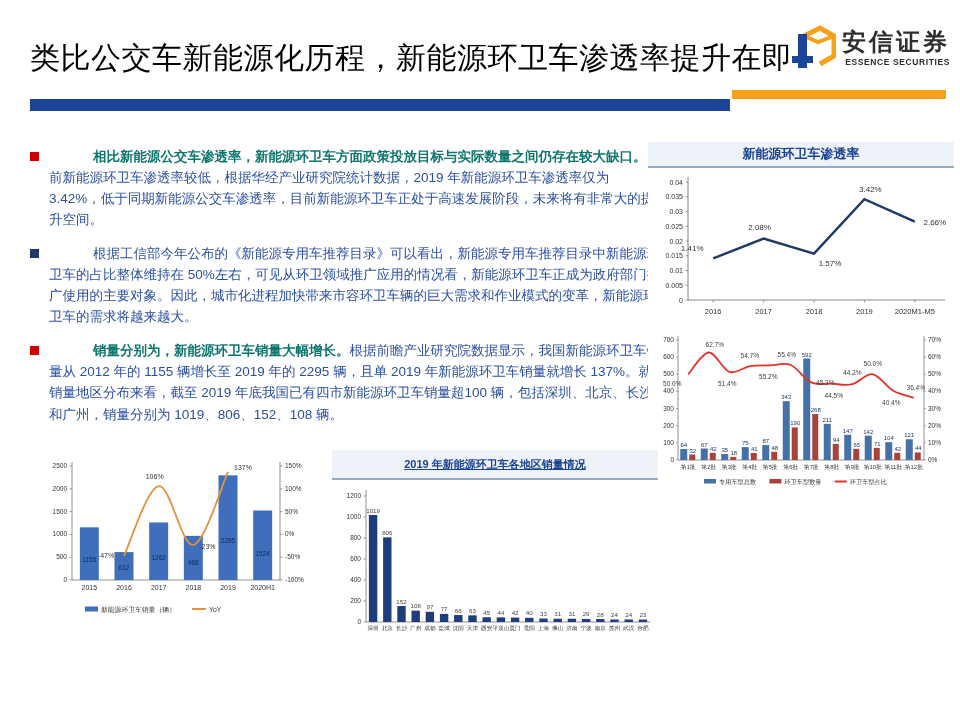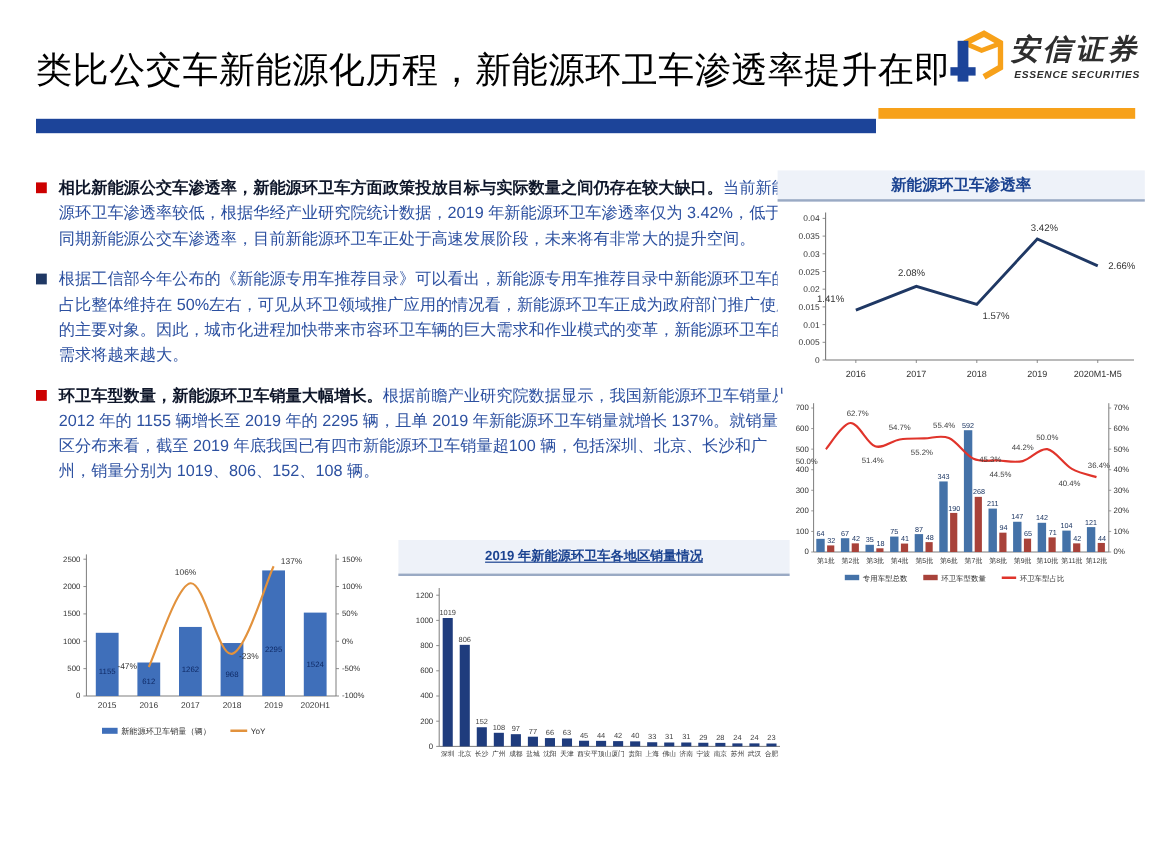--- a/index.html
+++ b/index.html
@@ -2,32 +2,32 @@
 <html><head>
 <meta charset="utf-8">
 <style>
   html,body{margin:0;padding:0;background:#ffffff;}
   .slide{position:relative;width:960px;height:720px;background:#ffffff;overflow:hidden;
          font-family:"Liberation Sans","DejaVu Sans",sans-serif;}
 
   
   .slide-title{position:absolute;left:30px;top:38px;width:810px;font-size:30px;font-weight:normal;
                color:#000000;white-space:nowrap;letter-spacing:0.5px;}
-  .logo{position:absolute;right:10px;top:22px;display:flex;align-items:center;gap:6px;font-style:italic;}
+  .logo{position:absolute;right:10px;top:22px;display:flex;align-items:center;gap:6px;}
   .logo-text{display:flex;flex-direction:column;line-height:1.1;}
   .logo-cn{font-size:24px;font-weight:600;color:#2e2e2e;letter-spacing:3px;}
   .logo-en{font-size:8.5px;font-weight:bold;color:#2e2e2e;letter-spacing:0.6px;margin-top:2px;text-align:right;}
   .bar-orange{position:absolute;left:732px;top:90px;width:214px;height:9px;background:#f7a11a;}
   .bar-blue{position:absolute;left:30px;top:99px;width:700px;height:12px;background:#1c4499;}
 
   
   .bullets{position:absolute;left:30px;top:146px;width:632px;}
   .bullet{display:flex;margin-bottom:13px;font-size:13.5px;line-height:1.56;}
   .marker{flex:0 0 9px;width:9px;height:9px;margin-top:6px;margin-right:10px;background:#cc0000;}
-  .lead{color:#0f172a;font-weight:bold;}
+  .lead{color:#0f766e;font-weight:bold;margin-left:44px;}
   .bbody{color:#2c50a0;}
 
   
   .panel{position:absolute;background:#ffffff;}
   .ptitle{height:24px;line-height:24px;text-align:center;background:#eef2f9;
           border-bottom:2px solid #9aaac4;color:#1b4391;font-weight:bold;font-size:13px;}
   .p-pen{left:648px;top:142px;width:306px;}
   .p-cat{left:648px;top:328px;width:306px;}
   .p-sales{left:30px;top:452px;width:292px;}
   .p-city{left:332px;top:450px;width:326px;}
@@ -65,21 +65,21 @@
     <div class="bullet">
       <span class="marker" style="background: rgb(204, 0, 0);"></span>
       <span class="btext"><span class="lead">相比新能源公交车渗透率，新能源环卫车方面政策投放目标与实际数量之间仍存在较大缺口。</span><span class="bbody">当前新能源环卫车渗透率较低，根据华经产业研究院统计数据，2019 年新能源环卫车渗透率仅为 3.42%，低于同期新能源公交车渗透率，目前新能源环卫车正处于高速发展阶段，未来将有非常大的提升空间。</span></span>
     </div>
     <div class="bullet">
       <span class="marker" style="background: rgb(31, 56, 100);"></span>
       <span class="btext"><span class="lead"></span><span class="bbody">根据工信部今年公布的《新能源专用车推荐目录》可以看出，新能源专用车推荐目录中新能源环卫车的占比整体维持在 50%左右，可见从环卫领域推广应用的情况看，新能源环卫车正成为政府部门推广使用的主要对象。因此，城市化进程加快带来市容环卫车辆的巨大需求和作业模式的变革，新能源环卫车的需求将越来越大。</span></span>
     </div>
     <div class="bullet">
       <span class="marker" style="background: rgb(204, 0, 0);"></span>
-      <span class="btext"><span class="lead">环卫车型数量，新能源环卫车销量大幅增长。</span><span class="bbody">根据前瞻产业研究院数据显示，我国新能源环卫车销量从 2012 年的 1155 辆增长至 2019 年的 2295 辆，且单 2019 年新能源环卫车销量就增长 137%。就销量地区分布来看，截至 2019 年底我国已有四市新能源环卫车销量超100 辆，包括深圳、北京、长沙和广州，销量分别为 1019、806、152、108 辆。</span></span>
+      <span class="btext"><span class="lead">销量分别为，新能源环卫车销量大幅增长。</span><span class="bbody">根据前瞻产业研究院数据显示，我国新能源环卫车销量从 2012 年的 1155 辆增长至 2019 年的 2295 辆，且单 2019 年新能源环卫车销量就增长 137%。就销量地区分布来看，截至 2019 年底我国已有四市新能源环卫车销量超100 辆，包括深圳、北京、长沙和广州，销量分别为 1019、806、152、108 辆。</span></span>
     </div>
   </div>
 
   <div class="panel p-pen">
     <div class="ptitle">新能源环卫车渗透率</div>
     <svg id="svg-penetration" width="306" height="152">
         <text x="35" y="134.5" font-size="7" fill="#333" text-anchor="end">0</text>
         <line x1="37.5" y1="132" x2="40" y2="132" stroke="#777" stroke-width="0.7"></line>
         <text x="35" y="119.75" font-size="7" fill="#333" text-anchor="end">0.005</text>
         <line x1="37.5" y1="117.25" x2="40" y2="117.25" stroke="#777" stroke-width="0.7"></line>

